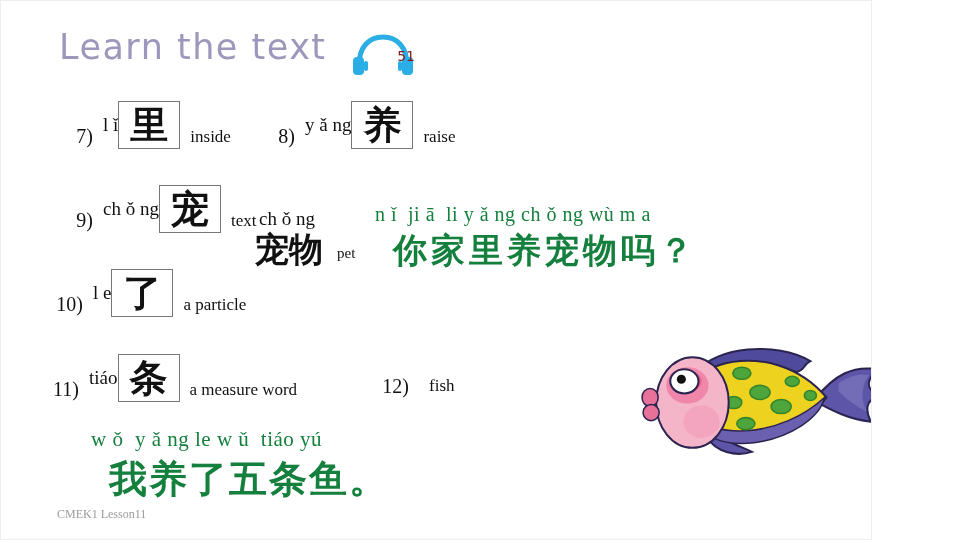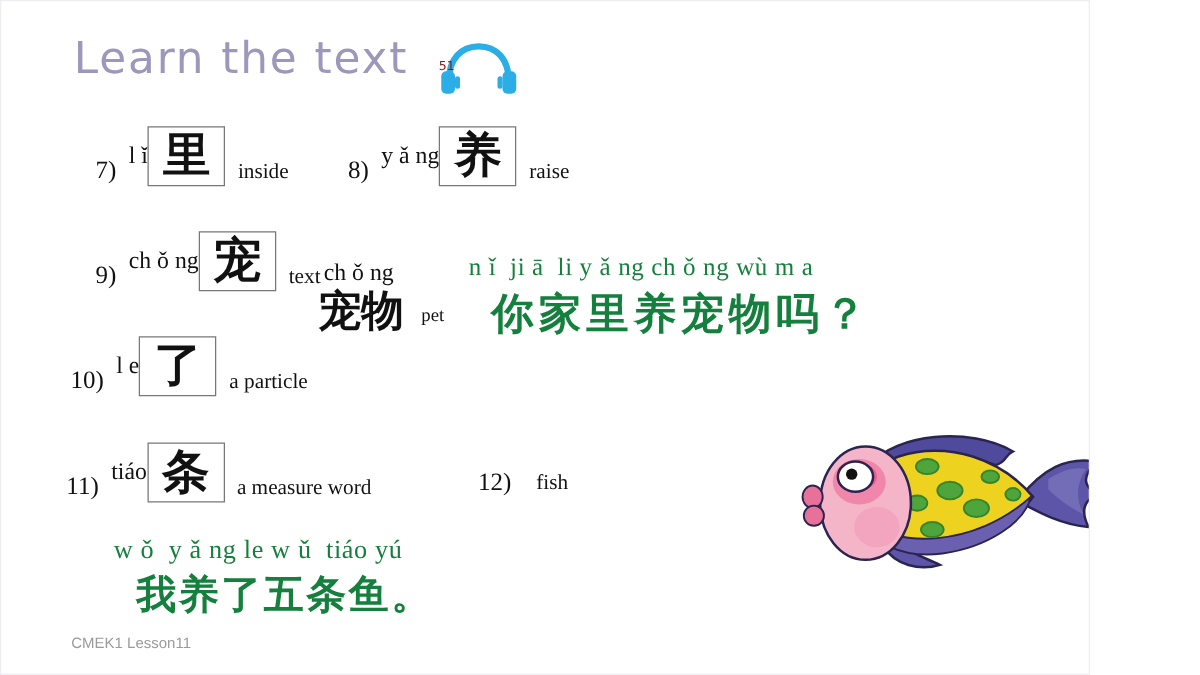--- a/index.html
+++ b/index.html
@@ -5,22 +5,22 @@
   * { margin:0; padding:0; box-sizing:border-box; }
   html,body { width:960px; height:540px; }
   body { font-family:"Liberation Serif", serif; background:#fff; }
   .slide { position:relative; width:872px; height:540px; background:#fff; overflow:hidden; border:1px solid #ededf2; }
 
   .title { position:absolute; left:58px; top:26px; font-family:"DejaVu Sans", sans-serif;
            font-size:35px; color:#9e97bc; letter-spacing:1.5px; font-weight:400; }
 
   .audio-badge { position:absolute; left:350px; top:30px; width:64px; height:48px; cursor:pointer; }
   .audio-badge svg { width:100%; height:100%; }
-  .audio-num { position:absolute; left:0; right:0; top:17px; text-align:left;
-               font-family:"DejaVu Sans", sans-serif; font-size:10px; color:#7f1d1d; }
+  .audio-num { position:absolute; left:0; right:0; top:17px; text-align:right;
+               font-family:"DejaVu Sans", sans-serif; font-size:14px; color:#7f1d1d; }
 
   .vocab-item { position:absolute; display:flex; align-items:flex-start; color:#111; }
   .vnum { font-size:20px; margin-top:24px; min-width:38px; text-align:right; margin-right:10px; }
   .char-col { display:flex; flex-direction:row; align-items:center; }
   .pinyin-small { font-size:19px; height:24px; line-height:24px; white-space:pre; }
   .char-box { width:62px; height:48px; border:1.5px solid #777; background:#fff;
               display:flex; align-items:center; justify-content:center;
               font-size:38px; font-weight:600; line-height:1; }
   .meaning { font-size:17px; align-self:flex-end; margin-left:10px; margin-bottom:2px; white-space:nowrap; }
 
@@ -29,25 +29,25 @@
   .word-pinyin { font-size:19px; height:24px; line-height:24px; white-space:pre; margin-left:4px; }
   .word-text { font-size:34px; font-weight:600; line-height:1.1; }
   .word-meaning { font-size:15px; align-self:flex-end; margin-left:14px; margin-bottom:6px; }
 
   .sentence { position:absolute; color:#15803d; }
   .sentence-1 { left:374px; top:202px; }
   .sentence-2 { left:90px; top:426px; }
   .sent-pinyin { font-size:20px; white-space:pre; letter-spacing:0.5px; }
   .sent-text { font-size:34px; font-weight:600; letter-spacing:4px; margin-left:18px; margin-top:2px; }
   .sentence-2 .sent-pinyin { font-size:21px; }
-  .sentence-2 .sent-text { font-size:32px; letter-spacing:2px; }
+  .sentence-2 .sent-text { font-size:38px; letter-spacing:2px; }
 
   .fish { position:absolute; left:636px; top:338px; width:252px; height:124px; }
 
-  .footer-course { position:absolute; left:56px; top:506px; font-family:Liberation Sans, sans-serif;
+  .footer-course { position:absolute; left:56px; top:506px; font-family:Liberation Serif, serif;
                    font-size:12px; color:#9b9b9b; }
   .footer-page { position:absolute; left:886px; top:505px; font-family:"Liberation Sans", sans-serif;
                  font-size:13px; color:#9b9b9b; }
 </style>
 </head>
 <body>
 
 <div class="slide">
 
   <div class="title">Learn the text</div>

